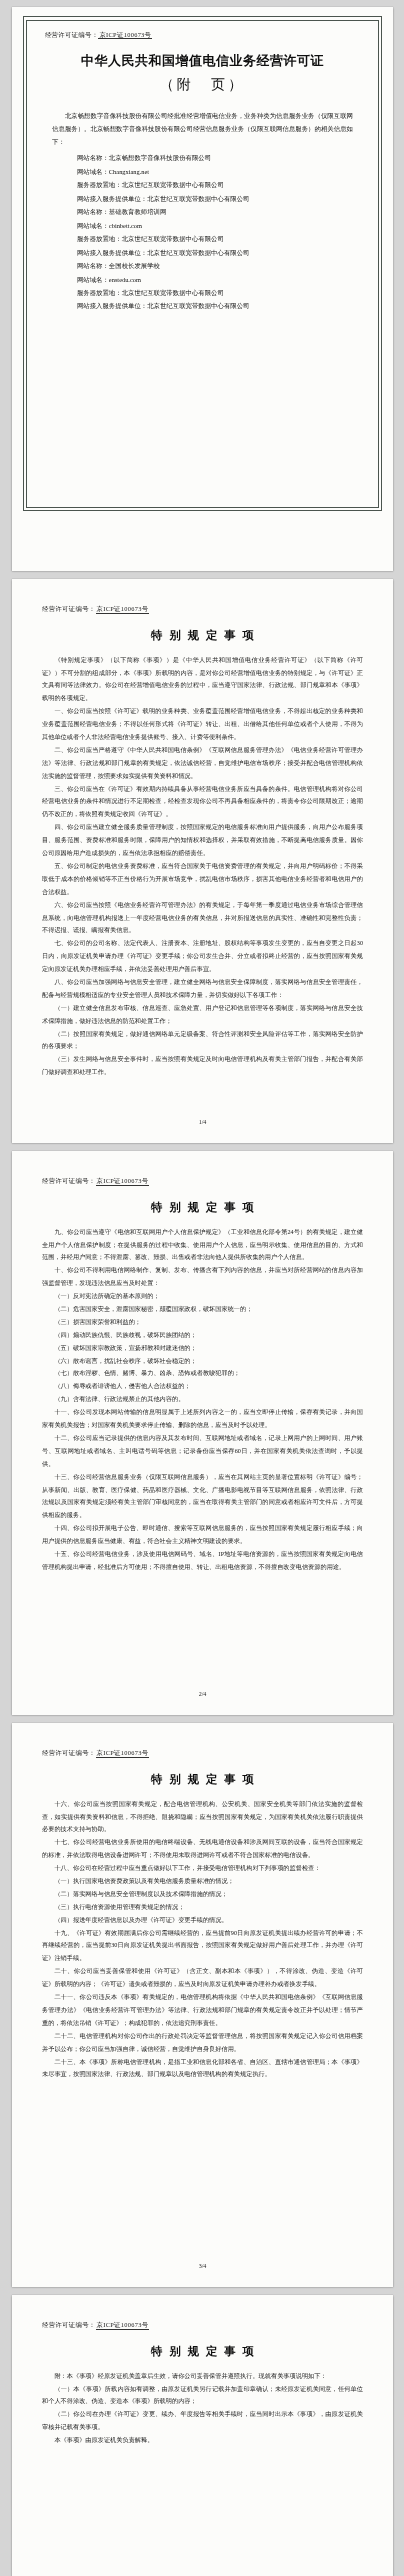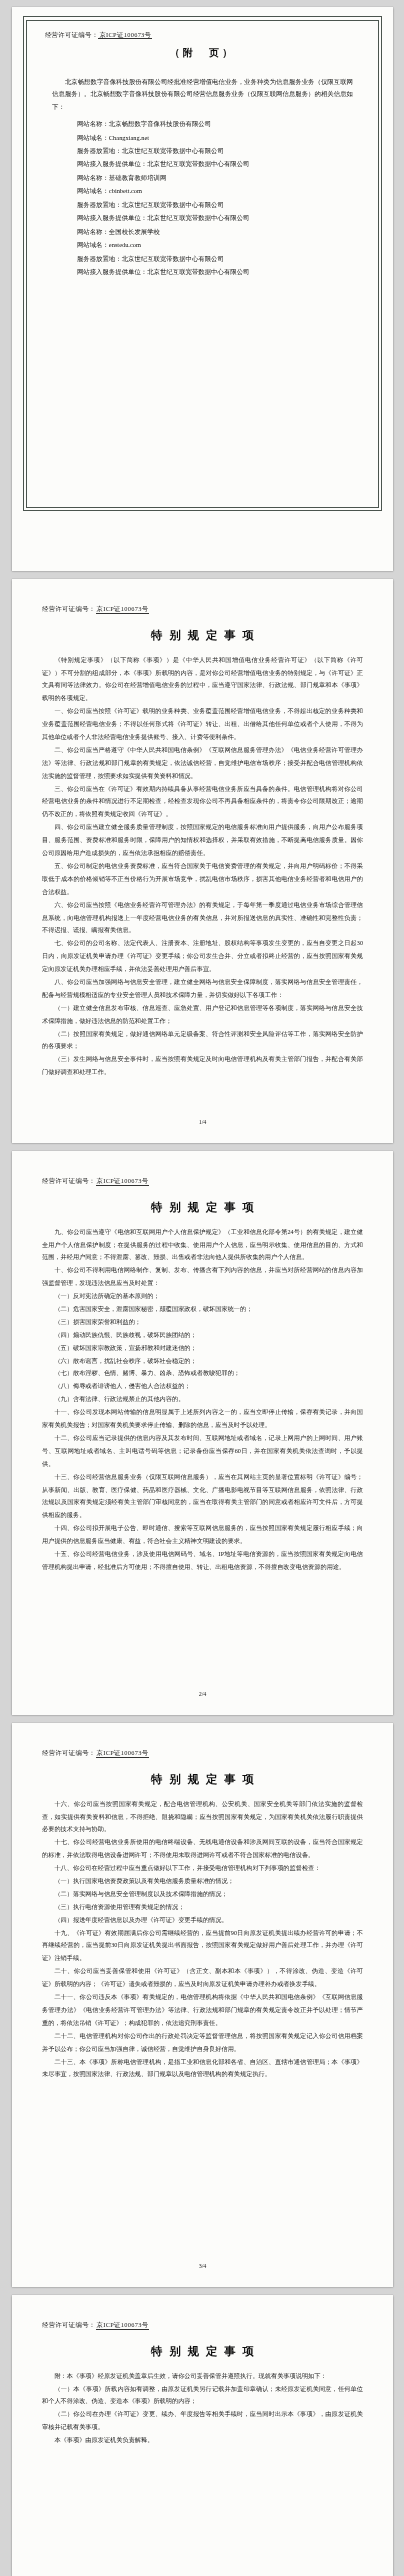--- a/index.html
+++ b/index.html
@@ -22,41 +22,42 @@
   .cert-frame{
     position:absolute;top:9.3px;left:11.3px;right:11.3px;bottom:60px;
     border:0.5px solid #4a544e;box-sizing:border-box;padding:13.4px 20.6px;
   }
   .cert-frame::before{
     content:"";position:absolute;inset:2.1px;border:1.5px solid #4a544e;pointer-events:none;
   }
   .doc-header{font-size:6.4px;color:#1c1c1c;letter-spacing:0.3px;}
   .doc-header .num{border-bottom:0.5px solid #333;padding:0 1px 0.5px;}
   .cert-title{margin:12.4px 3.1px 0;text-align:center;font-size:13px;font-weight:700;color:#101010;letter-spacing:0.5px;}
-  .cert-subtitle{margin-top:6.2px;text-align:center;font-size:10px;font-weight:700;letter-spacing:3.1px;color:#101010;}
+  .cert-subtitle{margin-top:6.2px;text-align:center;font-size:14px;font-weight:400;letter-spacing:3.1px;color:#101010;}
   .cert-intro{margin:15.5px 7.2px 0;font-size:6.4px;line-height:2;text-indent:2em;text-align:justify;color:#101010;}
   .cert-entries{margin:3.1px 7.2px 0 32px;}
   .cert-entries p{margin:0;font-size:6.4px;line-height:2.1;color:#101010;}
 
   
   .prov-page{padding:26px 30px;box-sizing:border-box;}
   .prov-title{margin:14.4px 0 10.3px;text-align:center;font-size:11.3px;font-weight:700;color:#101010;letter-spacing:.62em;text-indent:.62em;}
   .prov-body p{margin:0;font-size:6.2px;line-height:2.08;text-align:justify;text-indent:2em;color:#181818;}
   .page-no{position:absolute;left:0;right:0;bottom:18.5px;text-align:center;font-size:6px;color:#222;}
 </style>
 </head>
 <body>
 
 <div class="canvas">
 
   <div class="page page-cert">
     <div class="cert-frame">
       <div class="doc-header">
         <span>经营许可证编号：</span><span class="num">京ICP证100673号</span>
       </div>
+      <div class="cert-title">中华人民共和国增值电信业务经营许可证</div>
       <div class="cert-subtitle">（附　页）</div>
       <div class="cert-intro">北京畅想数字音像科技股份有限公司经批准经营增值电信业务，业务种类为信息服务业务（仅限互联网信息服务）。北京畅想数字音像科技股份有限公司经营信息服务业务（仅限互联网信息服务）的相关信息如下：</div>
       <div class="cert-entries">
         <p><span>网站名称：</span><span>北京畅想数字音像科技股份有限公司</span></p>
         <p><span>网站域名：</span><span>Changxiang.net</span></p>
         <p><span>服务器放置地：</span><span>北京世纪互联宽带数据中心有限公司</span></p>
         <p><span>网站接入服务提供单位：</span><span>北京世纪互联宽带数据中心有限公司</span></p>
         <p><span>网站名称：</span><span>基础教育教师培训网</span></p>
         <p><span>网站域名：</span><span>cbinbett.com</span></p>
         <p><span>服务器放置地：</span><span>北京世纪互联宽带数据中心有限公司</span></p>

